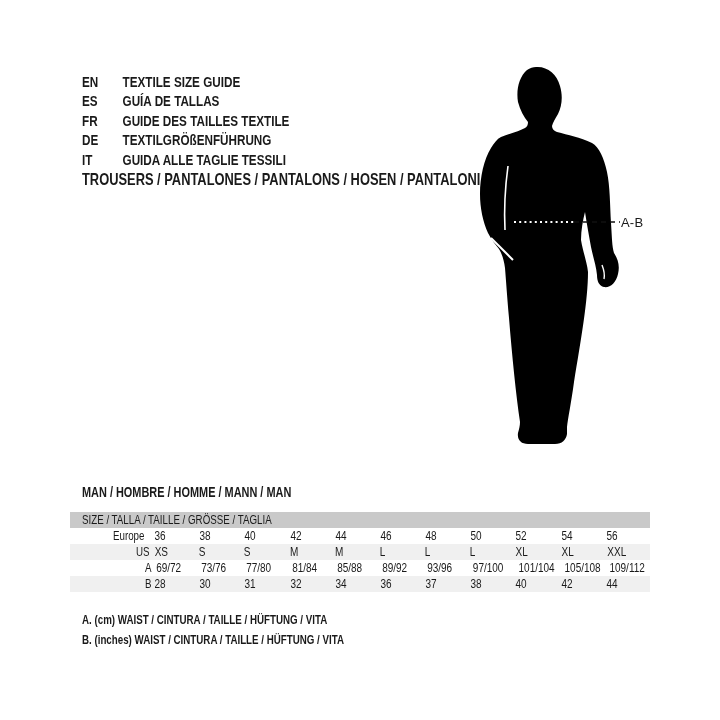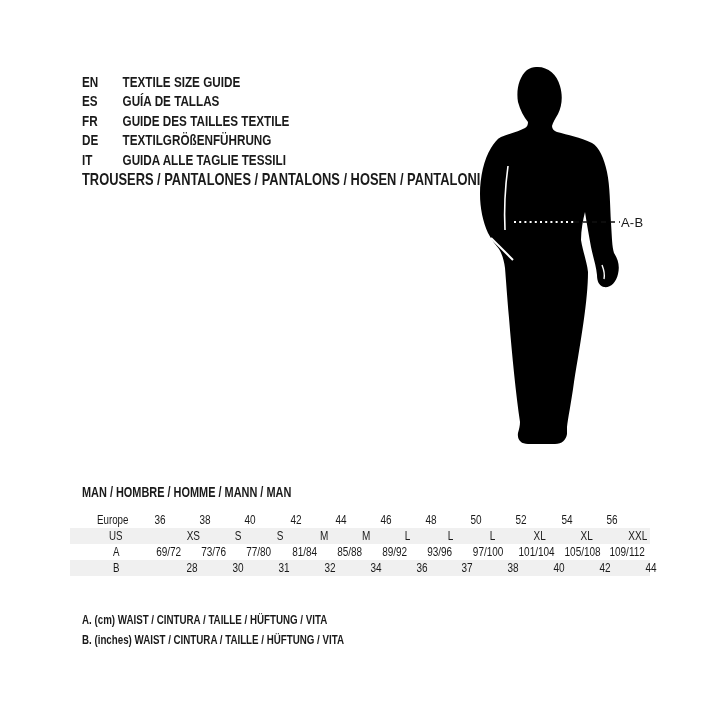--- a/index.html
+++ b/index.html
@@ -24,22 +24,22 @@
   
   .figure-svg { position:absolute; left:0; top:0; pointer-events:none; }
   .ab-label   { position:absolute; left:621px; top:215px; font-size:13px; letter-spacing:.2px; }
 
   
   .man-title  { position:absolute; left:82px; top:484px; font-size:14px; font-weight:bold;
                 transform:scaleX(.78); transform-origin:0 0; white-space:nowrap; }
   .size-table { position:absolute; left:70px; top:512px; width:580px; font-size:12.5px; }
   .thead      { height:16px; line-height:16px; background:var(--thead-bg,#c9c9c9); padding-left:12px; }
   .trow       { display:grid; grid-template-columns:83px repeat(11,1fr); height:16px; line-height:16px; }
-  .trow.alt   { background:var(--alt-bg,#f0f0f0);gap:32px; }
-  .trow .lbl  { text-align:center; padding-left:12px; }
+  .trow.alt   { background:var(--alt-bg,#f0f0f0); }
+  .trow .lbl  { text-align:right; padding-left:12px; }
   .trow .val  { }
 
   
   .footnotes  { position:absolute; left:82px; top:610px; font-size:13px; font-weight:bold;
                 line-height:20px; transform:scaleX(.75); transform-origin:0 0; white-space:nowrap; }
 </style>
 </head>
 <body>
 
 <div class="canvas" style="--bg: #ffffff; --txt: #1a1a1a; --thead-bg: #c9c9c9; --alt-bg: #f0f0f0;">
@@ -112,20 +112,23 @@
     <path fill="none" stroke="#ffffff" stroke-width="1.4" d="M 602,265 C 604,270 605,274 604,279"></path>
 
     <line x1="574" y1="222" x2="620" y2="222" stroke="#111111" stroke-width="1.6" stroke-dasharray="5 4"></line>
     <line x1="514" y1="222" x2="575" y2="222" stroke="#ffffff" stroke-width="1.8" stroke-dasharray="2 3.2"></line>
   </svg>
   <span class="ab-label">A-B</span>
 
   <div class="man-title">MAN / HOMBRE / HOMME / MANN / MAN</div>
 
   <div class="size-table">
+    <div class="thead">
+      <span class="cond-l">SIZE / TALLA / TAILLE / GRÖSSE / TAGLIA</span>
+    </div>
     <div id="table-body">
         <div class="trow">
           <div class="lbl"><span class="cond-l">Europe</span></div>
           <div class="val"><span class="cond">36</span></div>
           <div class="val"><span class="cond">38</span></div>
           <div class="val"><span class="cond">40</span></div>
           <div class="val"><span class="cond">42</span></div>
           <div class="val"><span class="cond">44</span></div>
           <div class="val"><span class="cond">46</span></div>
           <div class="val"><span class="cond">48</span></div>

